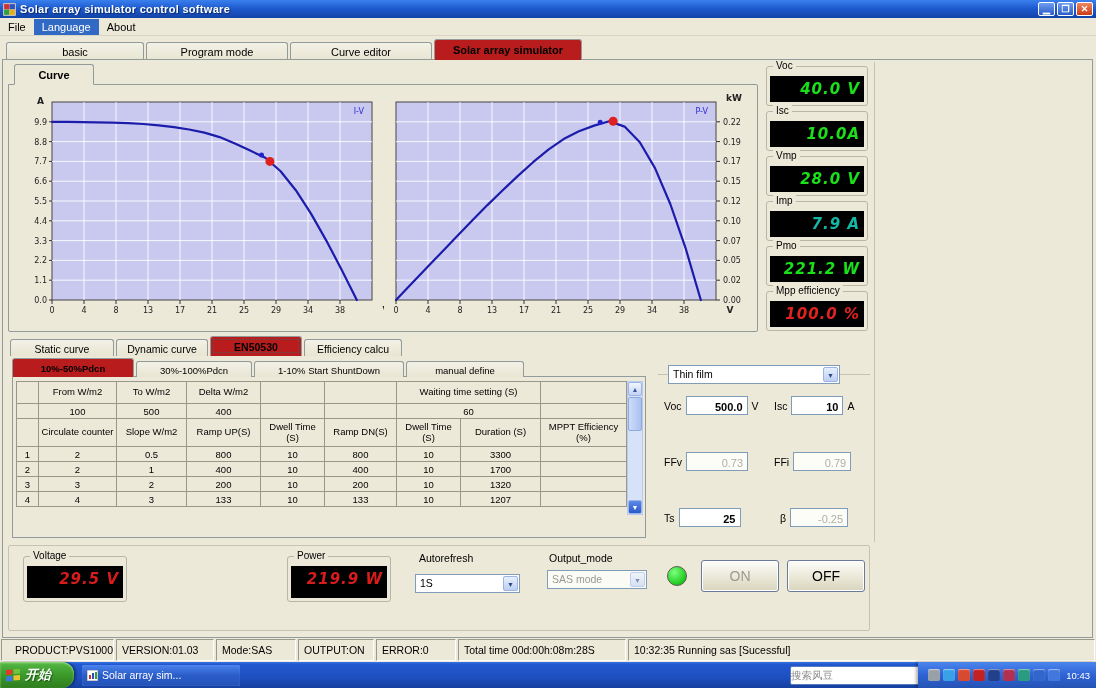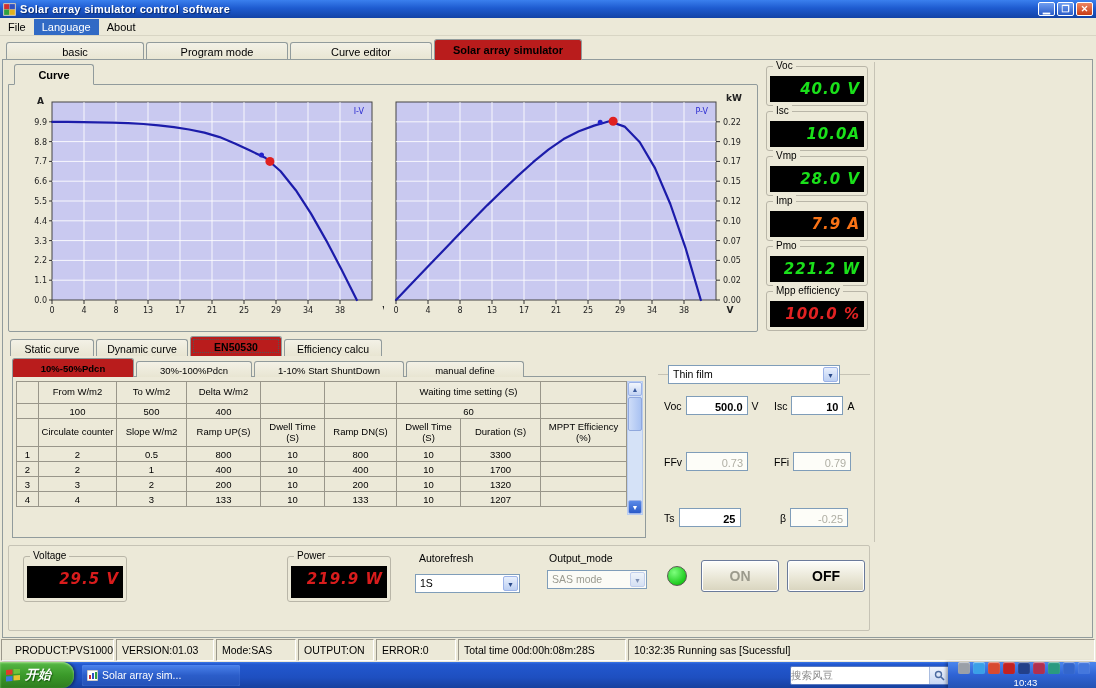--- a/index.html
+++ b/index.html
@@ -95,21 +95,21 @@
   
   .bottom-frame { position:absolute; left:8px; top:545px; width:862px; height:86px;
     border:1px solid #c6c3b5; border-radius:2px; }
   .meter { position:absolute; width:104px; height:46px; border:1px solid #b9b6a8; border-radius:3px; }
   .meter .meas-label { font-size:10px; }
   .meter .lcd { color:#d81c1c; }
   .blabel { position:absolute; font-size:10.5px; }
   .indicator { position:absolute; width:20px; height:20px; border-radius:50%;
     background:radial-gradient(circle at 35% 30%, #7dff7d, #1ecb1e 70%, #0f9a0f); border:1px solid #5a5a52; }
   .xpbtn { position:absolute; width:78px; height:32px; border:1px solid #6a7a9a; border-radius:3px;
-    background:linear-gradient(180deg,#fdfdf9,#e8e5d4 60%,#d8d4be); font-size:14px; font-weight:bold;
+    background:linear-gradient(180deg,#fdfdf9,#e8e5d4 60%,#d8d4be); font-size:14px; font-weight:normal;
     text-align:center; padding-top:7px; box-shadow:inset 0 0 0 1px #fff; }
   .xpbtn.disabled { color:#9b9a8c; }
 
   
   .statusbar { position:absolute; left:0; top:638px; width:1096px; height:24px; background:#ece9d8;
     display:flex; }
   .status-seg { border:1px solid; border-color:#9a978b #fff #fff #9a978b; margin:1px;
     font-size:10.5px; padding:4px 4px 0 5px; white-space:nowrap; overflow:hidden; }
 
   
@@ -123,21 +123,21 @@
   .taskitem { margin-left:8px; height:21px; width:158px; border-radius:2px;
     background:linear-gradient(180deg,#4a82ec,#2b5dc9 50%,#2452b8); box-shadow:inset 0 0 1px #7aa6f4;
     display:flex; align-items:center; gap:4px; padding:0 5px; color:#fff; font-size:10.5px; white-space:nowrap; overflow:hidden; }
   .tb-search { position:absolute; left:790px; top:4px; width:160px; height:19px; background:#fff;
     border:1px solid #5a7ac0; border-radius:2px; display:flex; align-items:center; }
   .tb-search .stext { flex:1; color:#8a8a8a; font-size:10.5px; }
   .tb-search .sbtn { width:20px; height:17px; background:linear-gradient(180deg,#eef3fc,#c8d8f4);
     border-left:1px solid #aabde0; display:flex; align-items:center; justify-content:center; }
   .tray { position:absolute; right:0; top:0; height:26px; display:flex; align-items:center; gap:3px;
     background:linear-gradient(180deg,#4a86ee 0%,#2f63d4 50%,#2453b4 100%); padding:0 6px 0 10px;
-    box-shadow:-2px 0 3px rgba(0,0,0,.3);flex-direction:column; }
+    box-shadow:-2px 0 3px rgba(0,0,0,.3); }
   .tray-ico { width:12px; height:12px; border-radius:2px; box-shadow:inset 0 1px 1px rgba(255,255,255,.5); }
   .tray-clock { color:#fff; font-size:9.5px; margin-left:3px; }
 </style>
 </head>
 <body>
 
 <div class="titlebar">
   <svg class="ticon" viewBox="0 0 12 12">
     <rect x="0" y="0" width="12" height="12" fill="#fff" stroke="#888"></rect>
     <rect x="1" y="1" width="5" height="5" fill="#d03030"></rect>
@@ -312,34 +312,34 @@
     <div class="meas">
       <span class="meas-label">Isc</span>
       <div class="lcd" style="color: rgb(26, 224, 26);">10.0A</div>
     </div>
     <div class="meas">
       <span class="meas-label">Vmp</span>
       <div class="lcd" style="color: rgb(26, 224, 26);">28.0 V</div>
     </div>
     <div class="meas">
       <span class="meas-label">Imp</span>
-      <div class="lcd" style="color: #f97316;">7.9 A</div>
+      <div class="lcd" style="color: #14b8a6;">7.9 A</div>
     </div>
     <div class="meas">
       <span class="meas-label">Pmo</span>
       <div class="lcd" style="color: rgb(26, 224, 26);">221.2 W</div>
     </div>
     <div class="meas">
       <span class="meas-label">Mpp efficiency</span>
       <div class="lcd" style="color: rgb(224, 34, 34);">100.0 %</div>
     </div>
   </div>
 
 <div class="en-tabs">
-    <span class="xtab" style="width: 84px;">Static curve</span>
+    <span class="xtab" style="width: 104px;">Static curve</span>
     <span class="xtab" style="width: 92px;">Dynamic curve</span>
     <span class="xtab active" style="width: 92px; font-weight: bold;">EN50530</span>
     <span class="xtab" style="width: 98px;">Efficiency calcu</span>
   </div>
 <div class="sub-tabs">
     <span class="xtab active" style="width: 122px;">10%-50%Pdcn</span>
     <span class="xtab" style="width: 116px;">30%-100%Pdcn</span>
     <span class="xtab" style="width: 150px;">1-10% Start ShuntDown</span>
     <span class="xtab" style="width: 118px;">manual define</span>
   </div>

